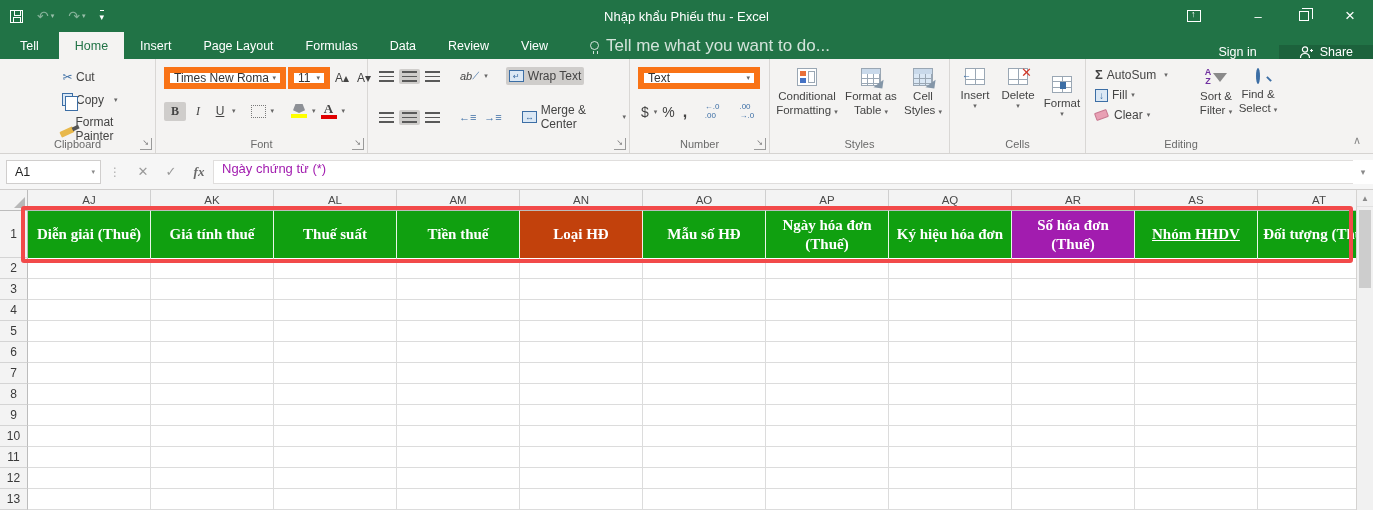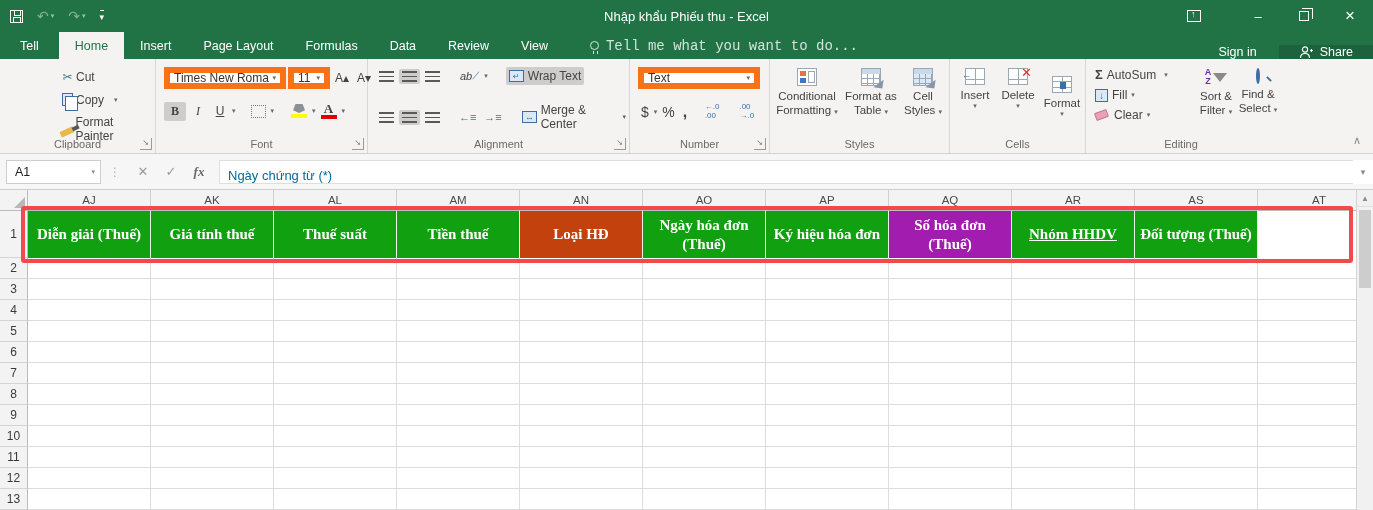--- a/index.html
+++ b/index.html
@@ -20,21 +20,21 @@
   #ribbon-display-btn { margin-right:18px; }
   .restore-glyph { width:10px; height:10px; border:1px solid #fff; position:relative; background:transparent; }
   .restore-glyph::before { content:""; position:absolute; left:2px; top:-4px; width:10px; height:10px; border:1px solid #fff; border-bottom:none; border-left:none; }
   .ribbon-opt-glyph { width:14px; height:12px; border:1px solid #fff; position:relative; }
   .ribbon-opt-glyph::before { content:"↑"; position:absolute; left:3px; top:-2px; font-size:9px; }
 
   
   #tabrow { position:absolute; left:0; top:32px; width:1373px; height:27px; background:#217346; display:flex; align-items:stretch; color:#fff; }
   .rtab { padding:0 16px; display:flex; align-items:center; font-size:12.5px; cursor:default; }
   .rtab.active { background:#f4f3f2; color:#217346; }
-  #tellme { display:flex; align-items:center; gap:7px; margin-left:26px; color:rgba(255,255,255,0.8); font-size:14px;font-family:Liberation Mono, monospace; }
+  #tellme { display:flex; align-items:center; gap:7px; margin-left:26px; color:rgba(255,255,255,0.8); font-size:17px; }
   #tab-right { margin-left:auto; display:flex; align-items:flex-end; }
   #signin { display:flex; align-items:center; padding:0 22px; font-size:12.5px; }
   #share { display:flex; align-items:center; gap:7px; padding:0 20px; font-size:12.5px; background:rgba(0,0,0,0.14); }
   .bulb { width:9px; height:9px; border:1.3px solid rgba(255,255,255,0.8); border-radius:50%; position:relative; }
   .bulb::after { content:""; position:absolute; left:2px; top:9px; width:3px; height:3px; border-left:1.3px solid rgba(255,255,255,0.8); border-right:1.3px solid rgba(255,255,255,0.8); }
 
   
   #ribbon { position:absolute; left:0; top:59px; width:1373px; height:95px; background:#f4f3f2; border-bottom:1px solid #d5d3d1; }
   .rgroup { position:absolute; top:0; height:94px; border-right:1px solid #d9d7d5; }
   .grp-label { position:absolute; bottom:3px; left:0; right:0; text-align:center; font-size:11px; color:#6a6a6a; }
@@ -88,21 +88,21 @@
   .selbox { background:#fff; border:6px solid #f97316; display:flex; align-items:center; font-size:12px; color:#333; padding:1px 4px; height:22px; }
   .selbox .dd { margin-left:auto; }
 
   
   #formulabar { position:absolute; left:0; top:154px; width:1373px; height:36px; background:#f6f6f6; border-bottom:1px solid #d0cecd; display:flex; align-items:center; }
   #namebox { width:95px; height:24px; background:#fff; border:1px solid #d0cecd; margin-left:6px; display:flex; align-items:center; font-size:12.5px; color:#222; padding-left:8px; }
   #namebox .dd { margin-left:auto; margin-right:5px; color:#8a8a8a; }
   #fbar-dots { color:#b0b0b0; font-size:12px; margin:0 8px; }
   .fbar-btn { width:28px; height:24px; display:flex; align-items:center; justify-content:center; color:#9a9a9a; font-size:13px; }
   #fx-btn { color:#6a6a6a; font-style:italic; font-family:"Liberation Serif",serif; font-weight:bold; }
-  #formula-input { flex:1; height:24px; background:#fff; border:1px solid #e0dedd; border-right:none; margin-left:6px; display:flex; align-items:flex-end; padding-left:8px; font-size:13px; color:#0369a1; }
+  #formula-input { flex:1; height:24px; background:#fff; border:1px solid #e0dedd; border-right:none; margin-left:0; display:flex; align-items:flex-start; padding-left:8px; font-size:13px; color:#a21caf; }
   #fbar-chevron { width:20px; height:24px; background:#fff; display:flex; align-items:center; justify-content:center; color:#8a8a8a; font-size:9px; }
 
   
   #sheet { position:absolute; left:0; top:190px; width:1356px; height:320px; overflow:hidden; background:#fff; }
   #corner { position:absolute; left:0; top:0; width:28px; height:21px; background:#f3f3f3; border-right:1px solid #bcbcbc; border-bottom:1px solid #bcbcbc; }
   #corner::after { content:""; position:absolute; right:2px; bottom:2px; width:0; height:0; border-left:11px solid transparent; border-bottom:11px solid #b8b8b8; }
   #colheads { position:absolute; left:28px; top:0; height:21px; display:flex; }
   .colhead { width:123px; height:21px; flex:0 0 123px; background:#f3f3f3; border-right:1px solid #cfcfcf; border-bottom:1px solid #bcbcbc; display:flex; align-items:center; justify-content:center; font-size:11.5px; color:#4a4a4a; }
   #rowheads { position:absolute; left:0; top:21px; width:28px; }
   .rowhead { width:28px; background:#f3f3f3; border-right:1px solid #bcbcbc; border-bottom:1px solid #d4d4d4; display:flex; align-items:center; justify-content:center; font-size:12px; color:#3a3a3a; }
@@ -287,21 +287,20 @@
         <span style="width:10px;"></span>
         <span class="sbtn" style="color:#3c6ea5;font-size:11px;">←≡</span>
         <span class="sbtn" style="color:#3c6ea5;font-size:11px;">→≡</span>
         <span style="width:12px;"></span>
         <span class="sbtn">
             <span class="merge-ic">↔</span>
             <span style="margin-left:4px;">Merge &amp; Center</span>
             <span class="dd" style="margin-left:8px;">▾</span>
           </span>
       </div>
-      <div class="grp-label">Alignment</div>
       <div class="launcher">↘</div>
     </div>
 
     <div class="rgroup" style="left:630px; width:140px;">
       <div class="abs" style="left:8px; top:8px; width:122px;">
         <div class="selbox">
             <span>Text</span>
             <span class="dd">▾</span>
           </div>
       </div>
@@ -443,20 +442,21 @@
       <div class="rowhead rn">11</div>
       <div class="rowhead rn">12</div>
       <div class="rowhead rn">13</div>
     </div>
     <div id="headerrow">
       <div class="hcell" style="background: rgb(16, 160, 16);">Diễn giải (Thuế)</div>
       <div class="hcell" style="background: rgb(16, 160, 16);">Giá tính thuế</div>
       <div class="hcell" style="background: rgb(16, 160, 16);">Thuế suất</div>
       <div class="hcell" style="background: rgb(16, 160, 16);">Tiền thuế</div>
       <div class="hcell" style="background: #c2410c;">Loại HĐ</div>
+      <div class="hcell" style="background: rgb(16, 160, 16);">Mẫu số HĐ</div>
       <div class="hcell" style="background: rgb(16, 160, 16);">Ngày hóa đơn (Thuế)</div>
       <div class="hcell" style="background: rgb(16, 160, 16);">Ký hiệu hóa đơn</div>
       <div class="hcell" style="background: #a21caf;">Số hóa đơn (Thuế)</div>
       <div class="hcell" style="background: rgb(16, 160, 16); text-decoration: underline;">Nhóm HHDV</div>
       <div class="hcell" style="background: rgb(16, 160, 16);">Đối tượng (Thuế)</div>
     </div>
     <div id="gridbody"></div>
     <div id="annotation" style="border-color: rgb(242, 74, 74);"></div>
   </div>
 

